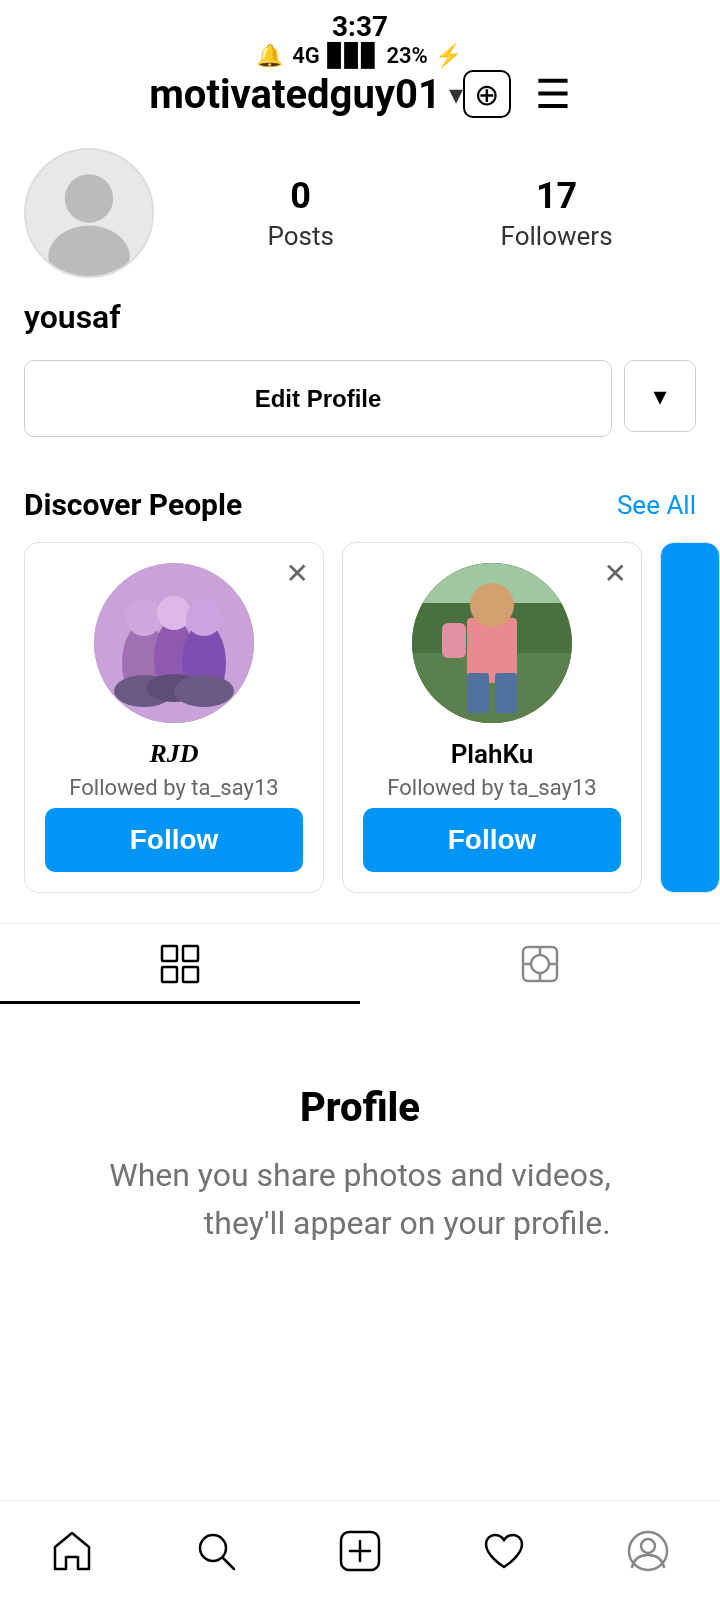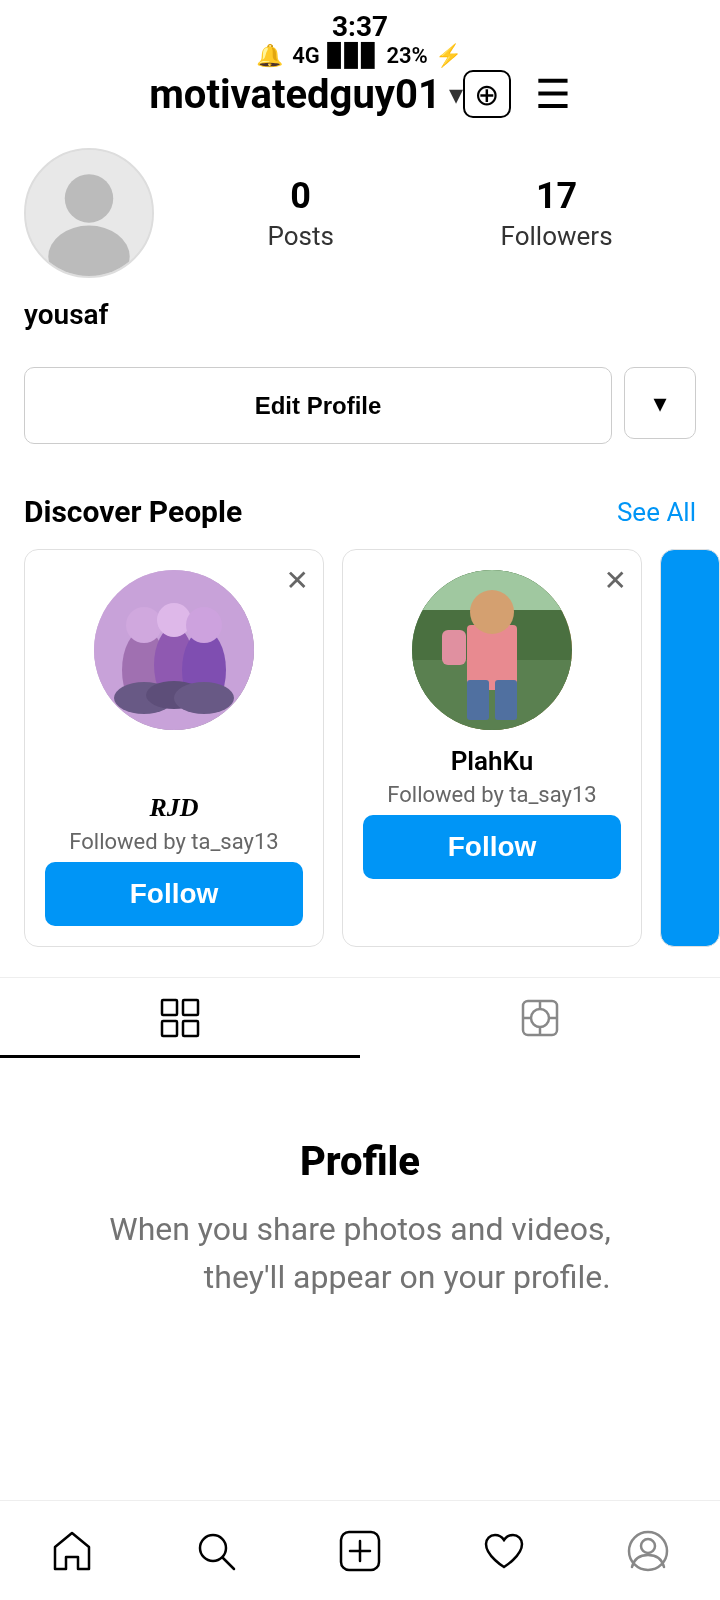--- a/index.html
+++ b/index.html
@@ -107,23 +107,23 @@
     .stat-number {
       font-size: 36px;
       font-weight: 700;
     }
     .stat-label {
       font-size: 26px;
       color: #333;
     }
 
     .profile-name {
-      font-size: 28px;
+      font-size: 32px;
       font-weight: 600;
-      margin-bottom: 36px;
+      margin-bottom: 24px;
     }
 
     
     .edit-profile-row {
       display: flex;
       gap: 12px;
       margin-bottom: 30px;
     }
     .edit-profile-btn {
       flex: 1;
@@ -228,21 +228,20 @@
       font-weight: 600;
       margin-bottom: 6px;
       text-align: center;
     }
     .card-username-cursive {
       font-family: cursive;
       font-size: 26px;
       font-weight: 600;
       margin-bottom: 6px;
       text-align: center;
-      margin-top: 47px;
     }
     .card-followed-by {
       font-size: 22px;
       color: #666;
       margin-bottom: 8px;
       text-align: center;
     }
     .follow-btn {
       width: 100%;
       height: 64px;

